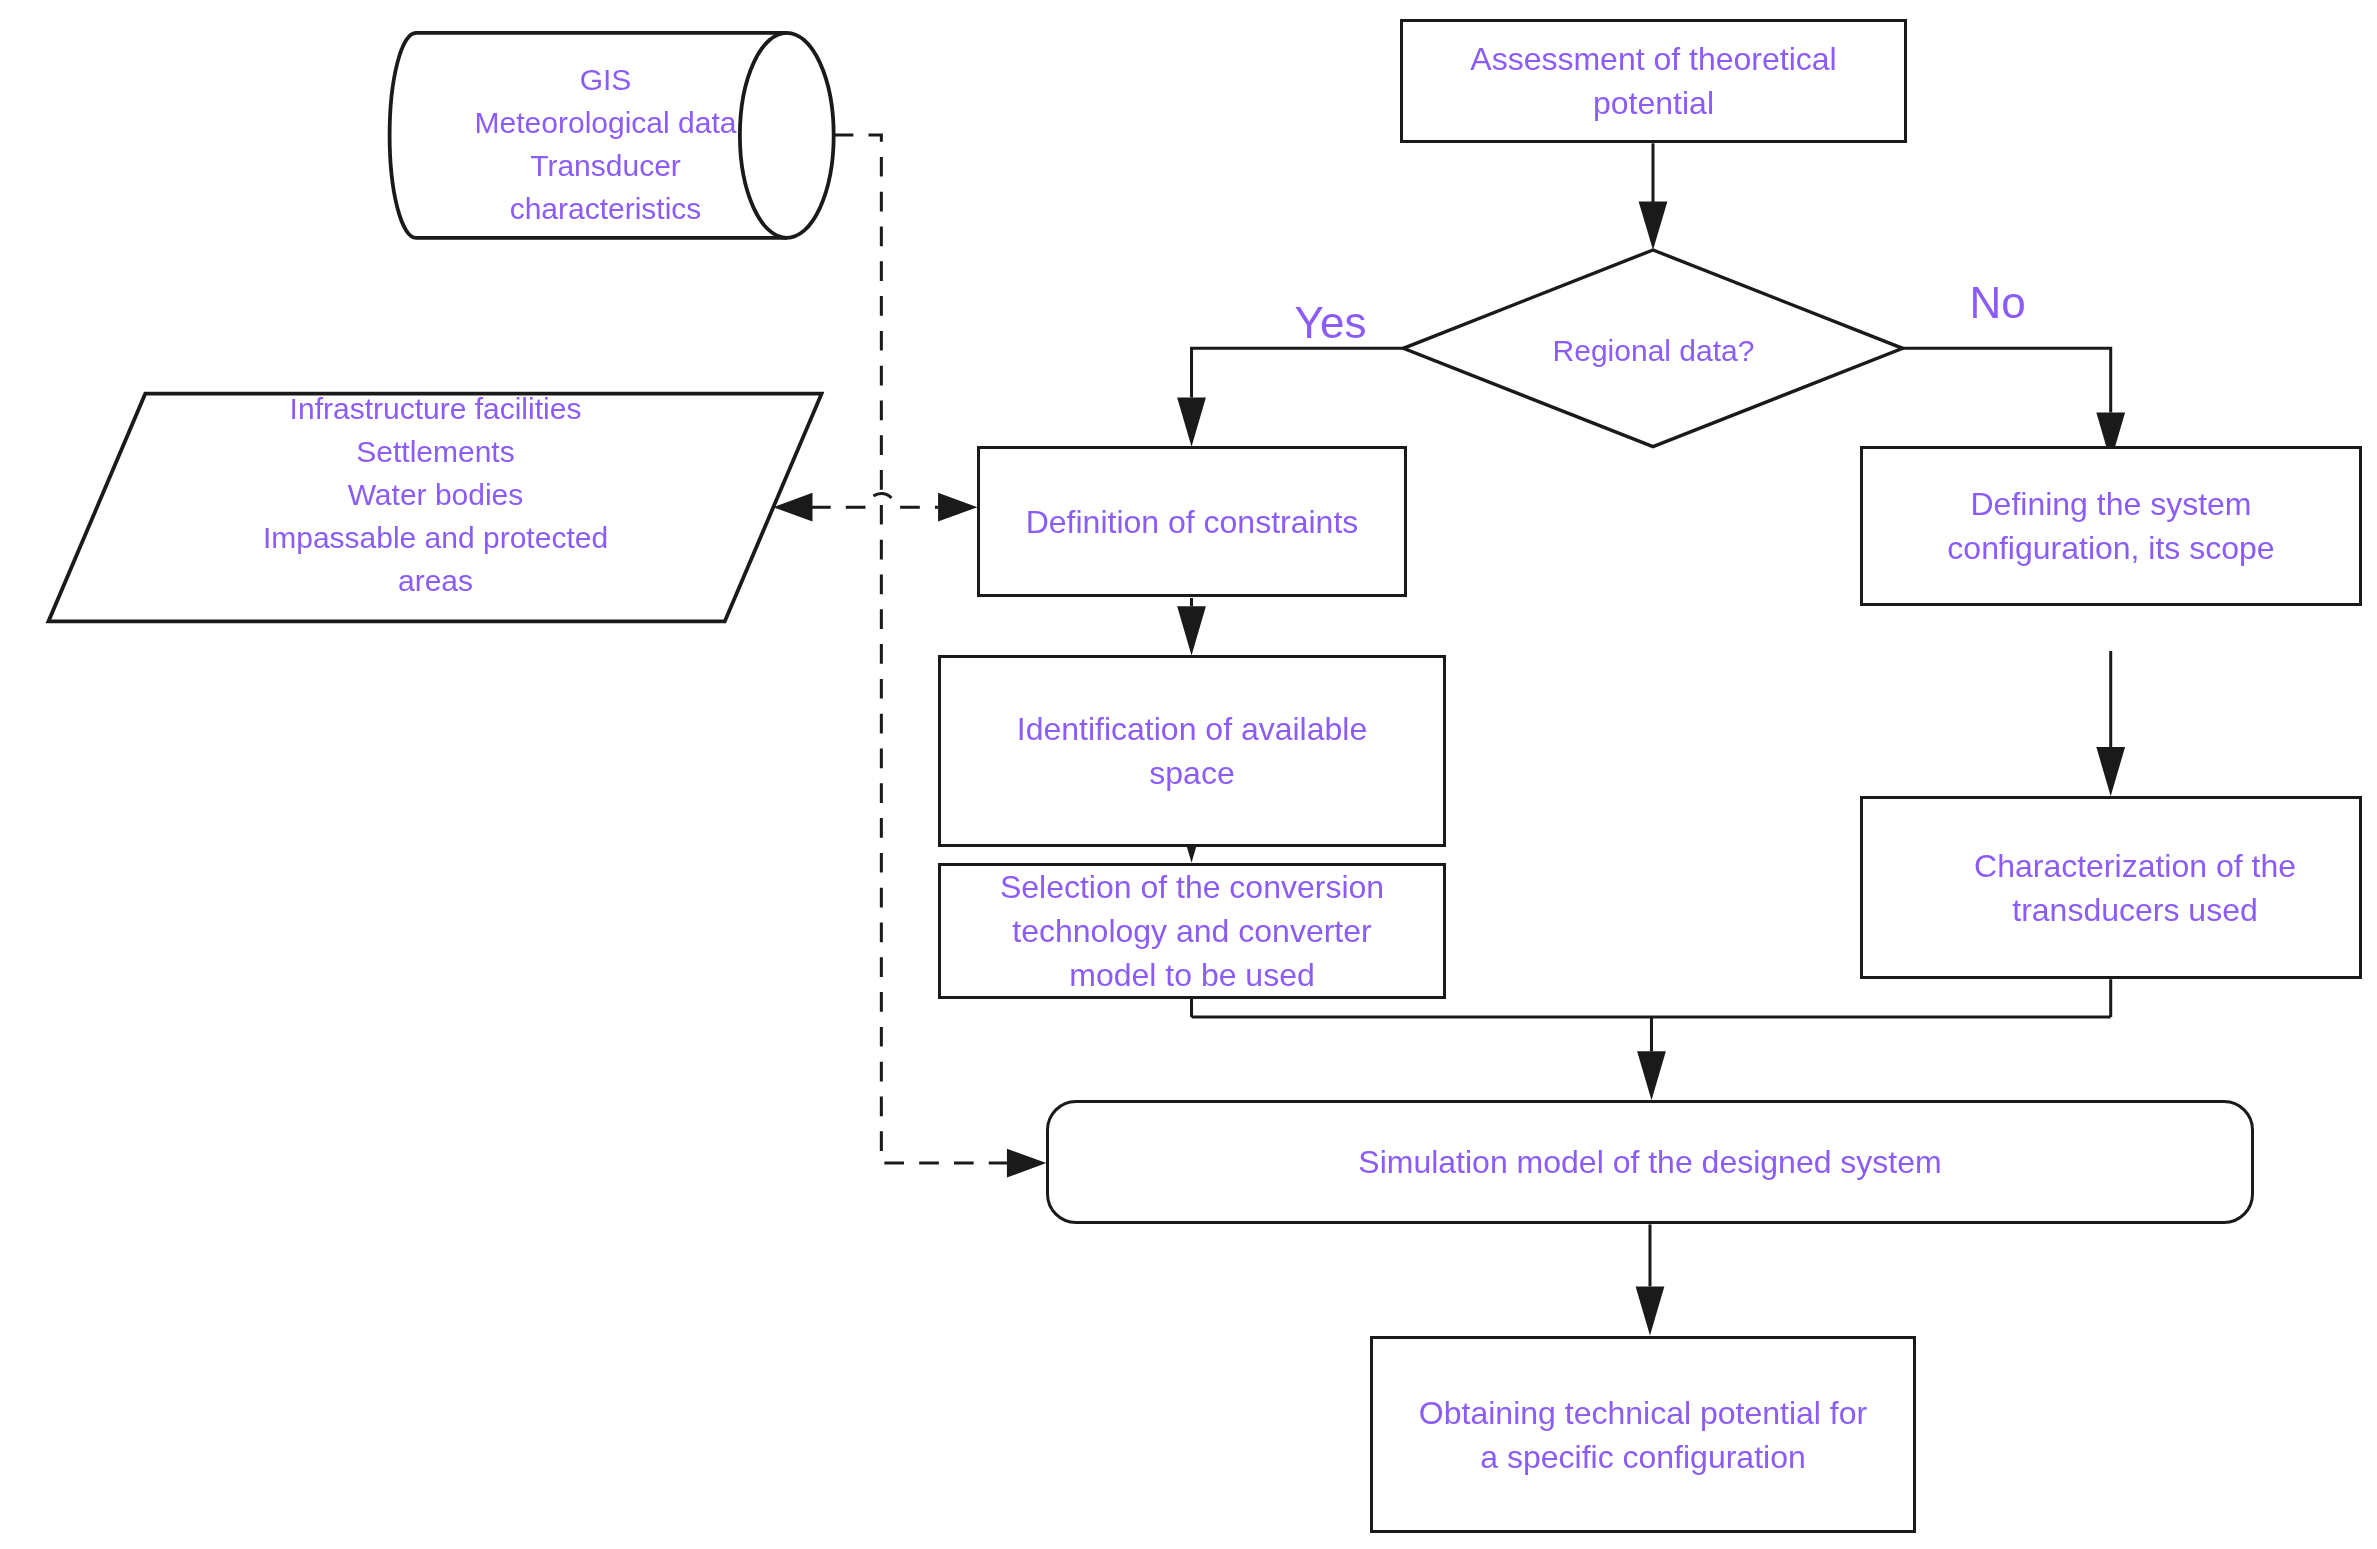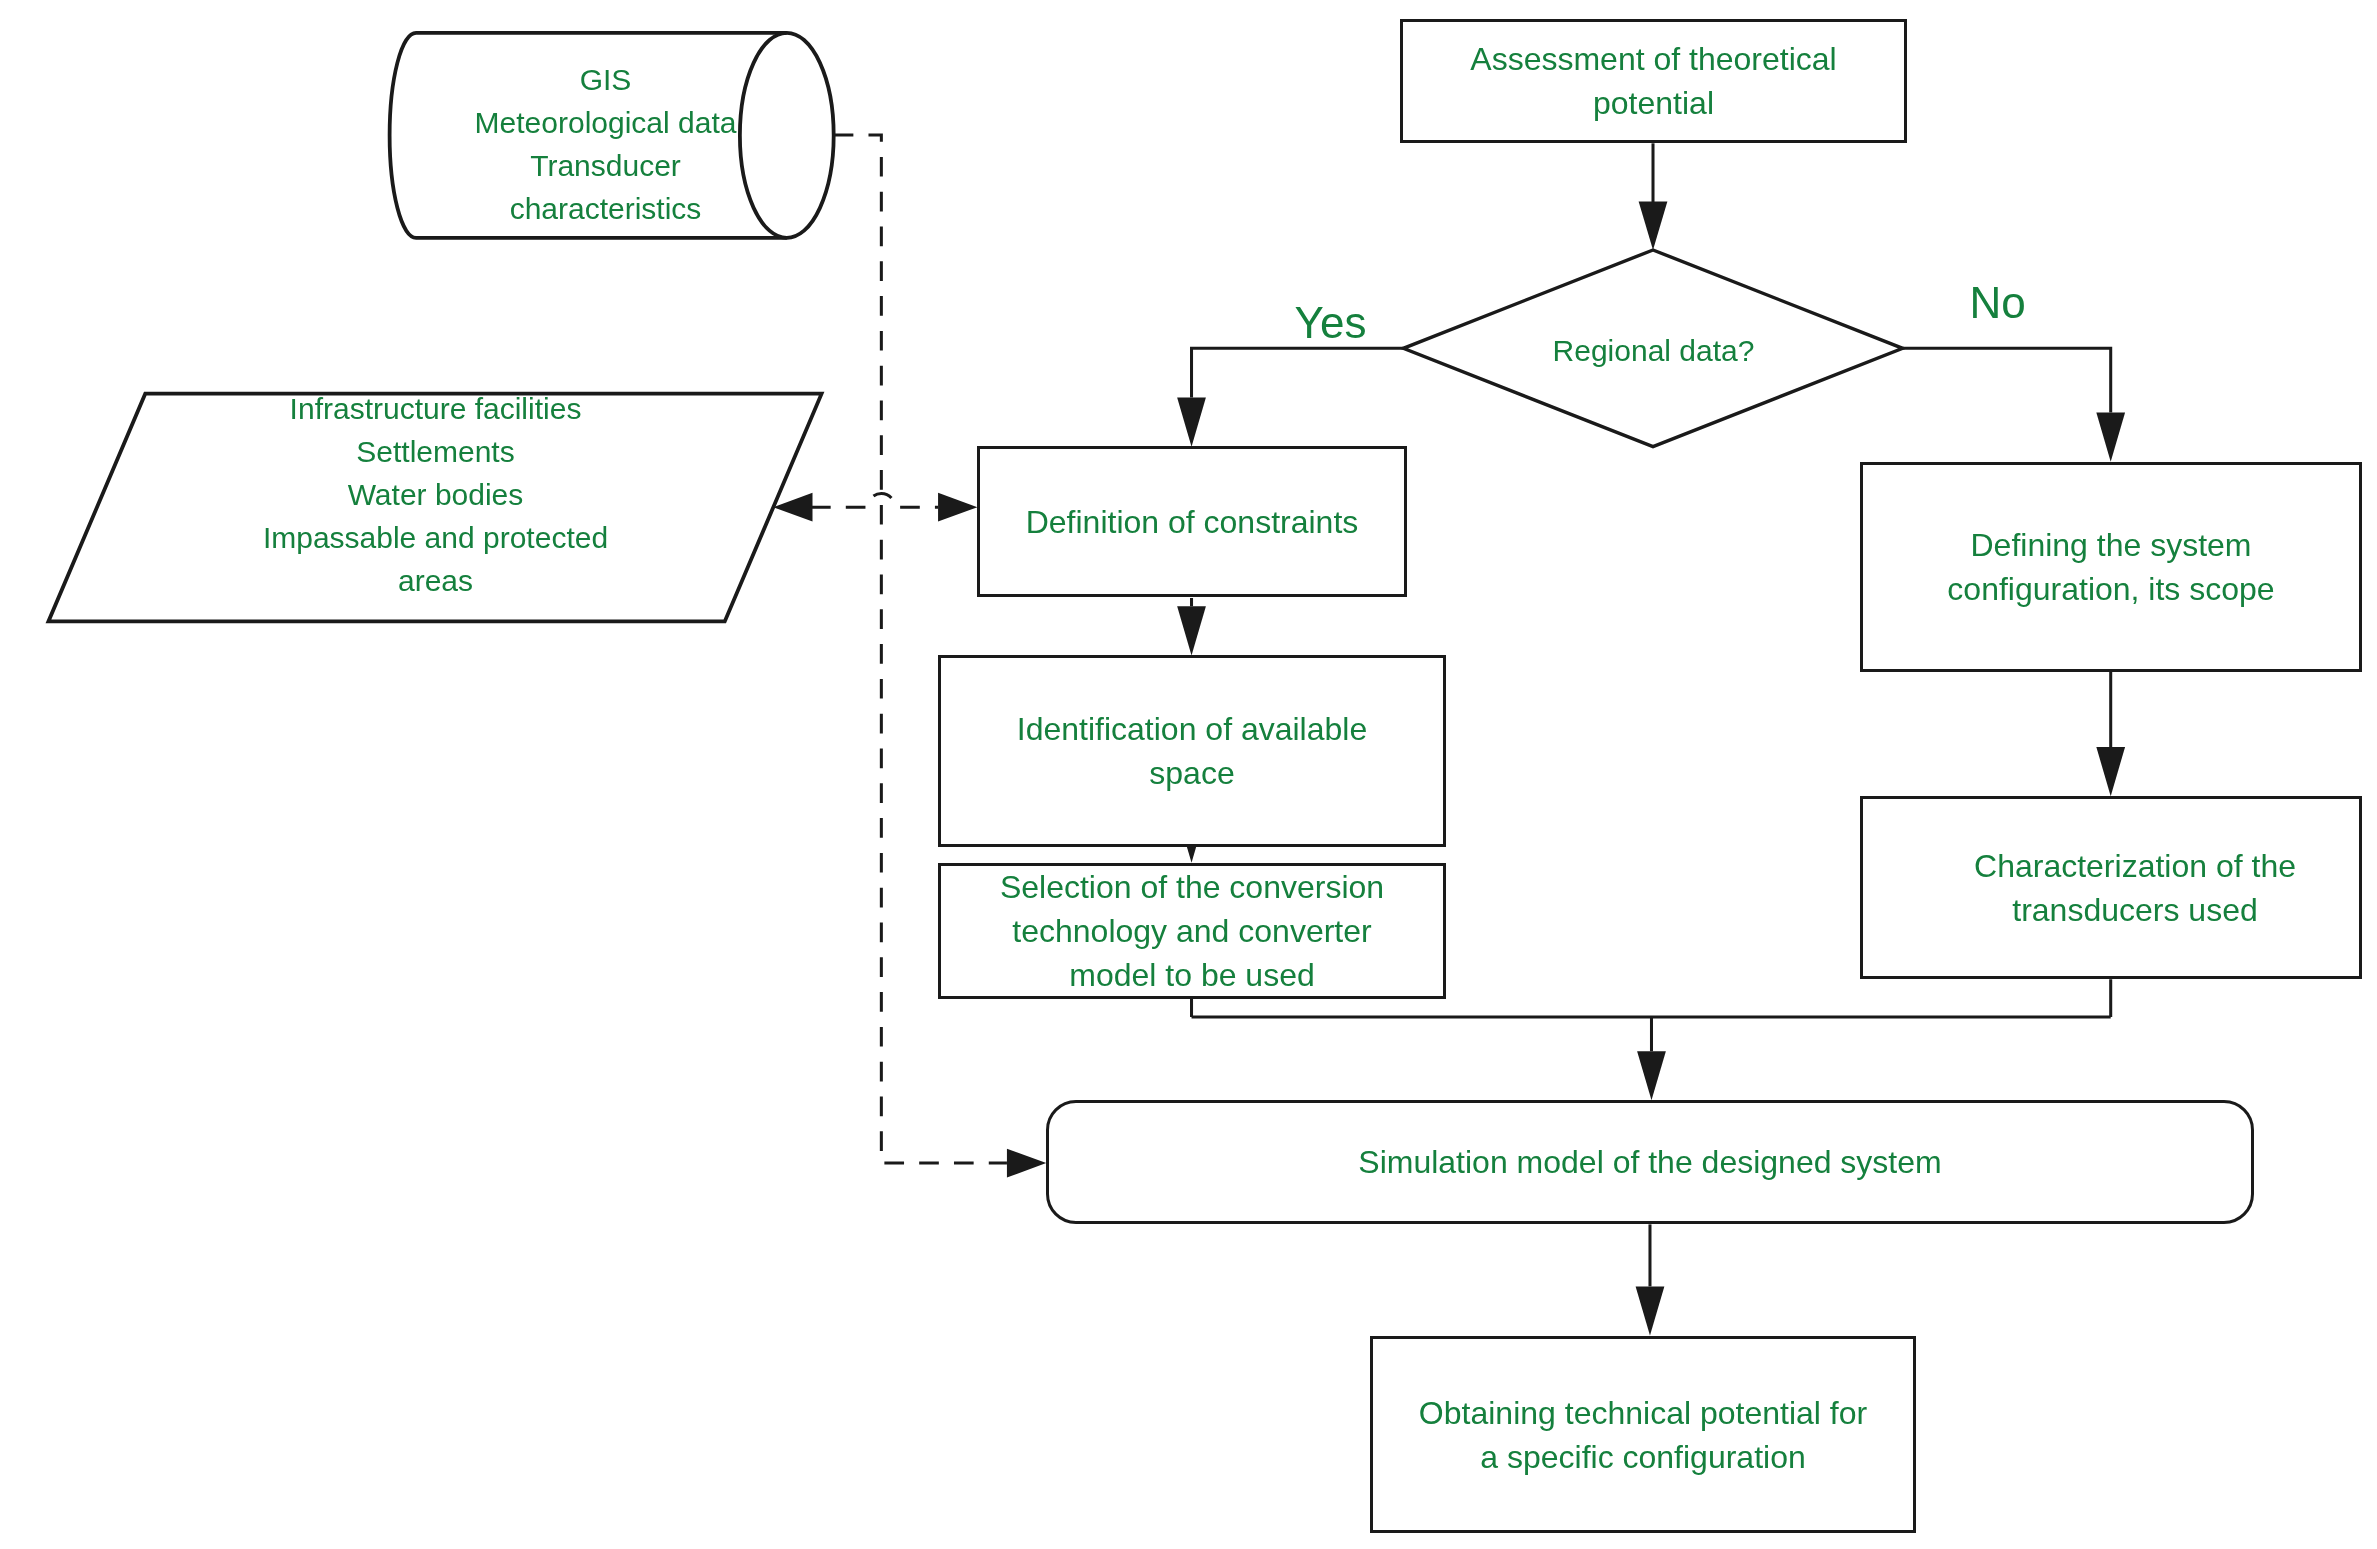--- a/index.html
+++ b/index.html
@@ -2,21 +2,21 @@
 <html style="font-size:12px"><head>
 <meta charset="utf-8">
 <style>
   html,body{margin:0;padding:0;background:#ffffff;}
   .canvas{
     position:relative;
     width:2377px;
     height:1550px;
     background:#ffffff;
     font-family:"Liberation Sans","DejaVu Sans",sans-serif;
-    color:#15803d;
+    color:#8b5cf6;
     overflow:hidden;
   }
   svg.layer{position:absolute;left:0;top:0;width:2377px;height:1550px;}
   .node{
     position:absolute;
     display:flex;
     flex-direction:column;
     justify-content:center;
     align-items:center;
     text-align:center;
@@ -25,21 +25,21 @@
   .box{border:3.8px solid #1a1a1a;background:#ffffff;}
   .ln{white-space:nowrap;font-size:32px;line-height:44px;}
   .shape-label .ln{font-size:30px;line-height:43px;}
   .branch .ln{font-size:44px;line-height:48px;}
 
   
   #assessment{left:1400px;top:19px;width:507px;height:124px;}
   #definition{left:977px;top:446px;width:430px;height:151px;}
   #identification{left:938px;top:655px;width:508px;height:192px;}
   #selection{left:938px;top:863px;width:508px;height:136px;}
-  #defining{left:1860px;top:462px;width:502px;height:210px;}
+  #defining{left:1860px;top:446px;width:502px;height:160px;}
   #characterization{left:1860px;top:796px;width:502px;height:183px;padding-left:48px;}
   #simulation{left:1046px;top:1100px;width:1208px;height:124px;border-radius:30px;}
   #obtaining{left:1370px;top:1336px;width:546px;height:197px;}
   #datastore-label{left:420px;top:47px;width:371px;height:193px;}
   #inputs-label{left:129px;top:385px;width:613px;height:219px;}
   #decision-label{left:1502px;top:324px;width:303px;height:53px;}
   #yes-label{left:1255px;top:267px;width:151px;height:53px;margin-top:29px;}
   #no-label{left:1922px;top:276px;width:151px;height:53px;}
 </style>
 </head>

